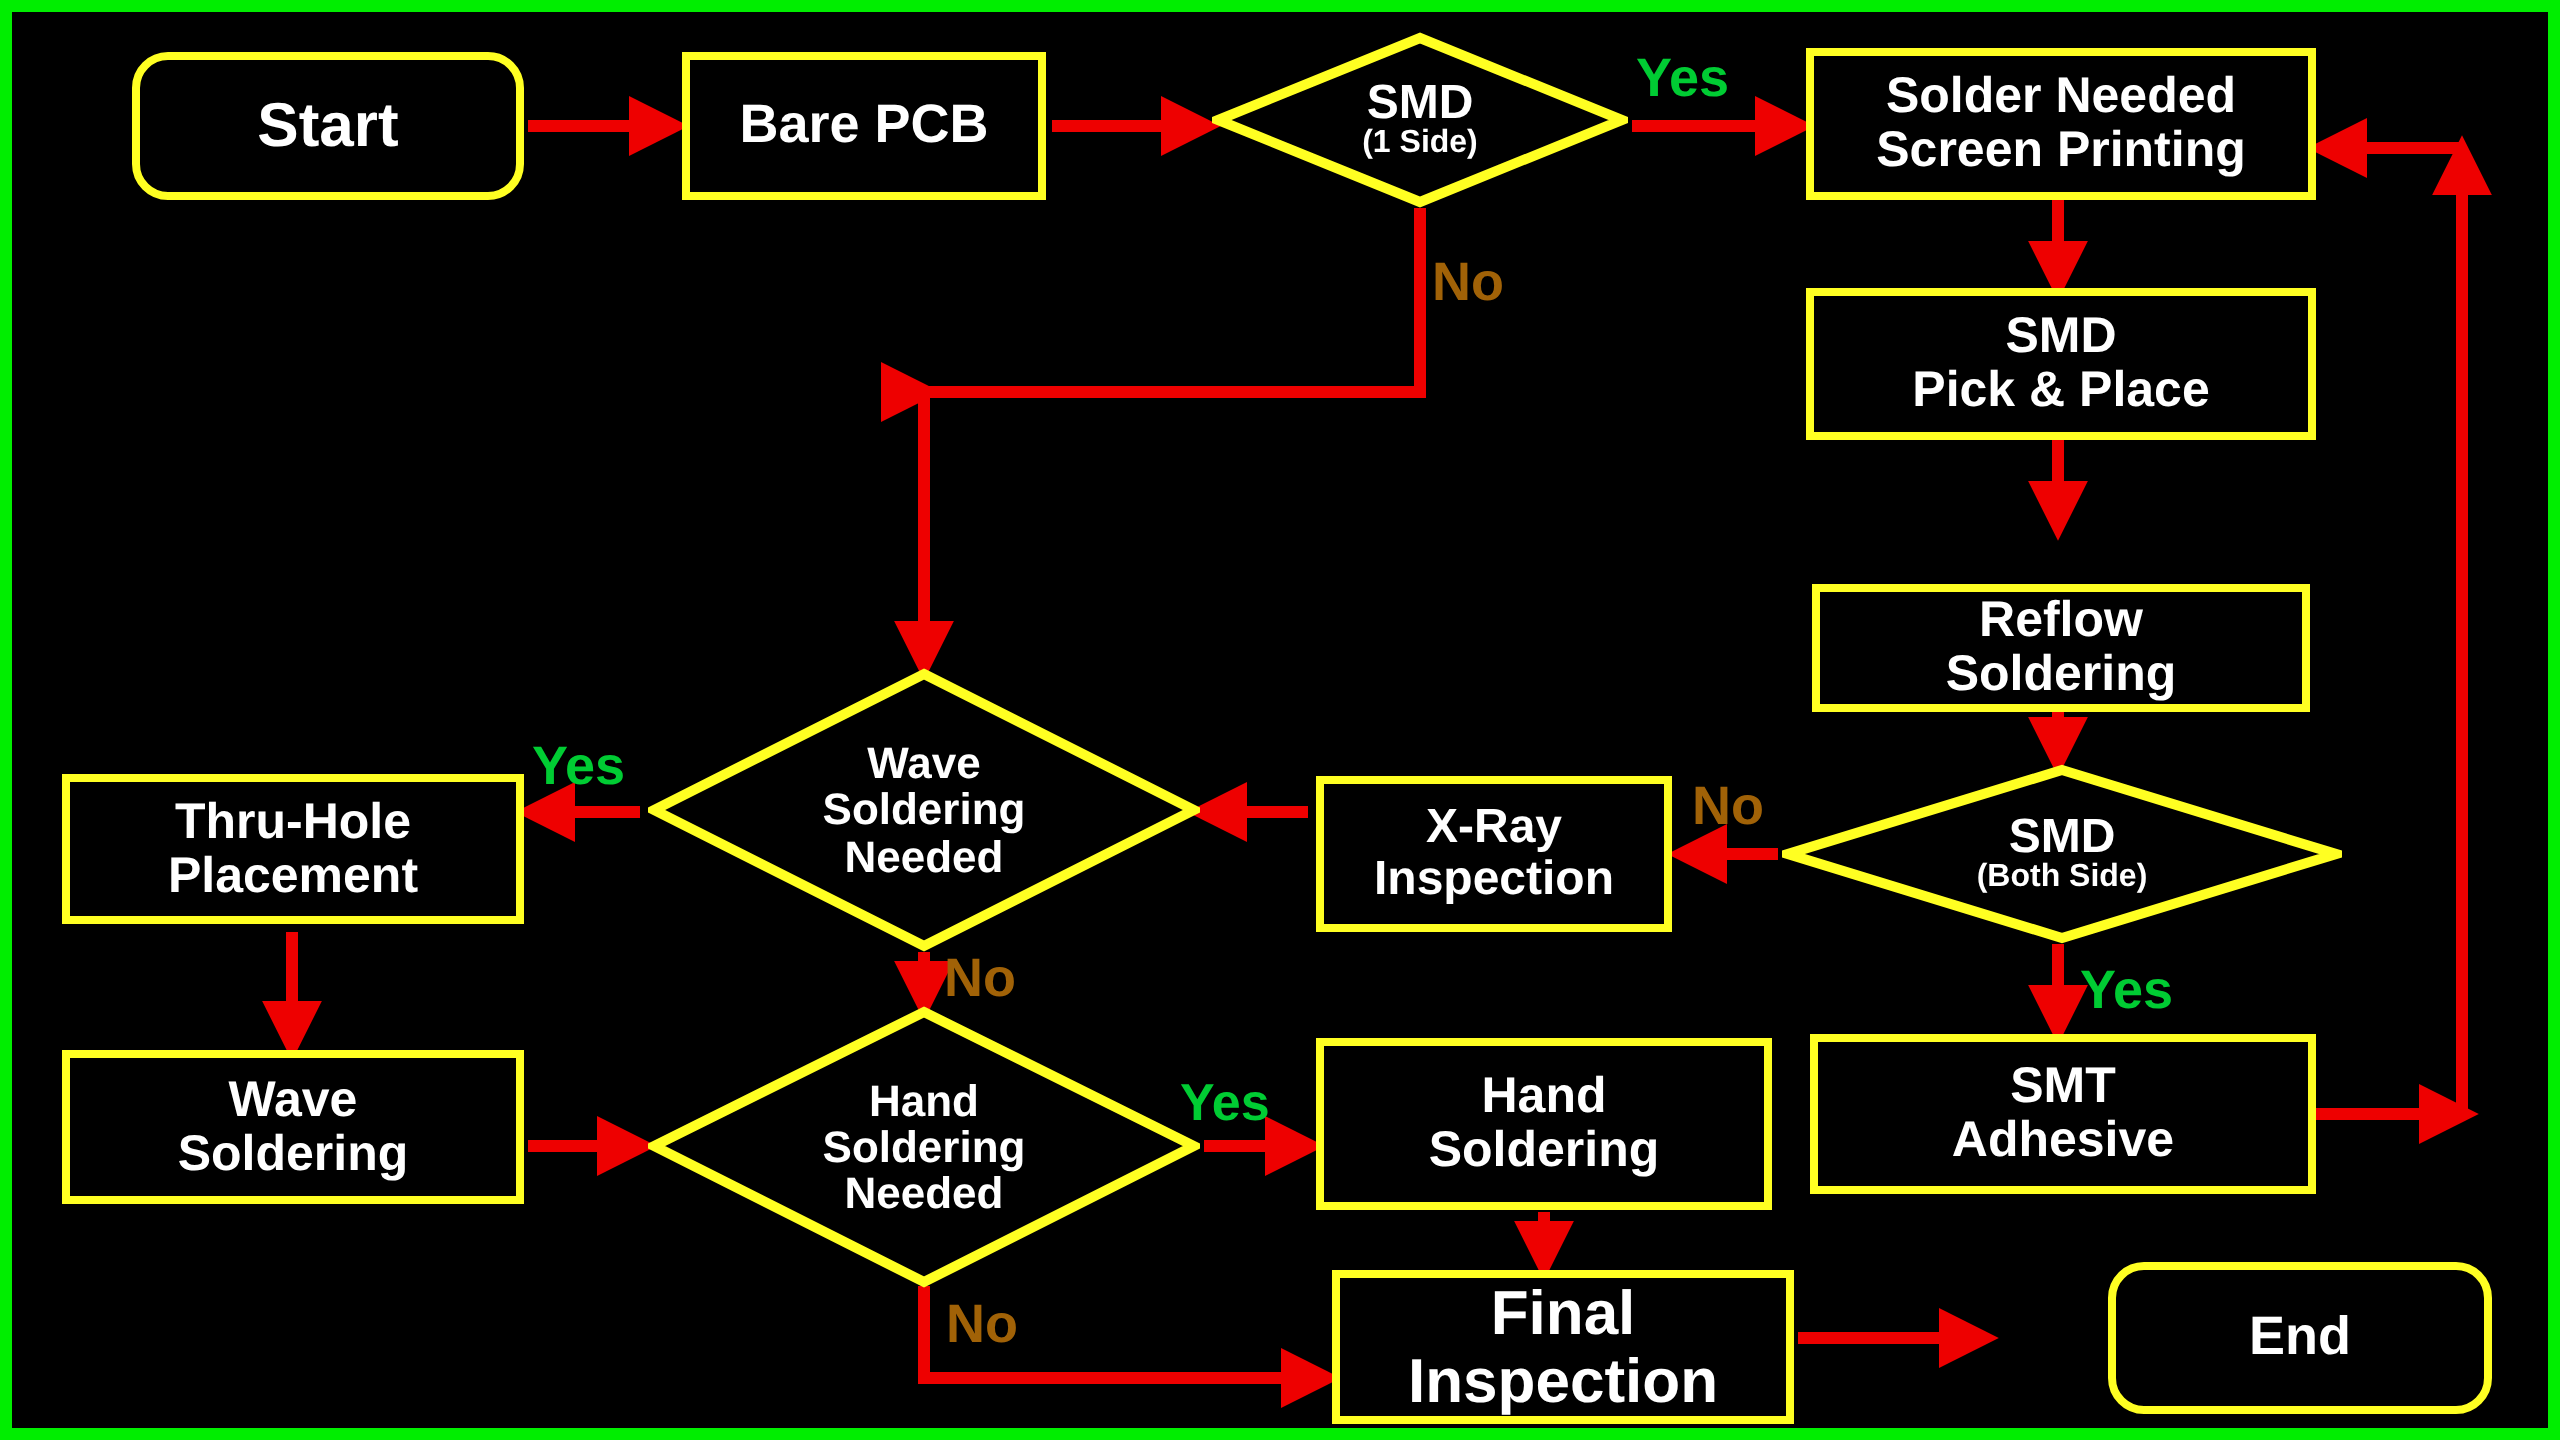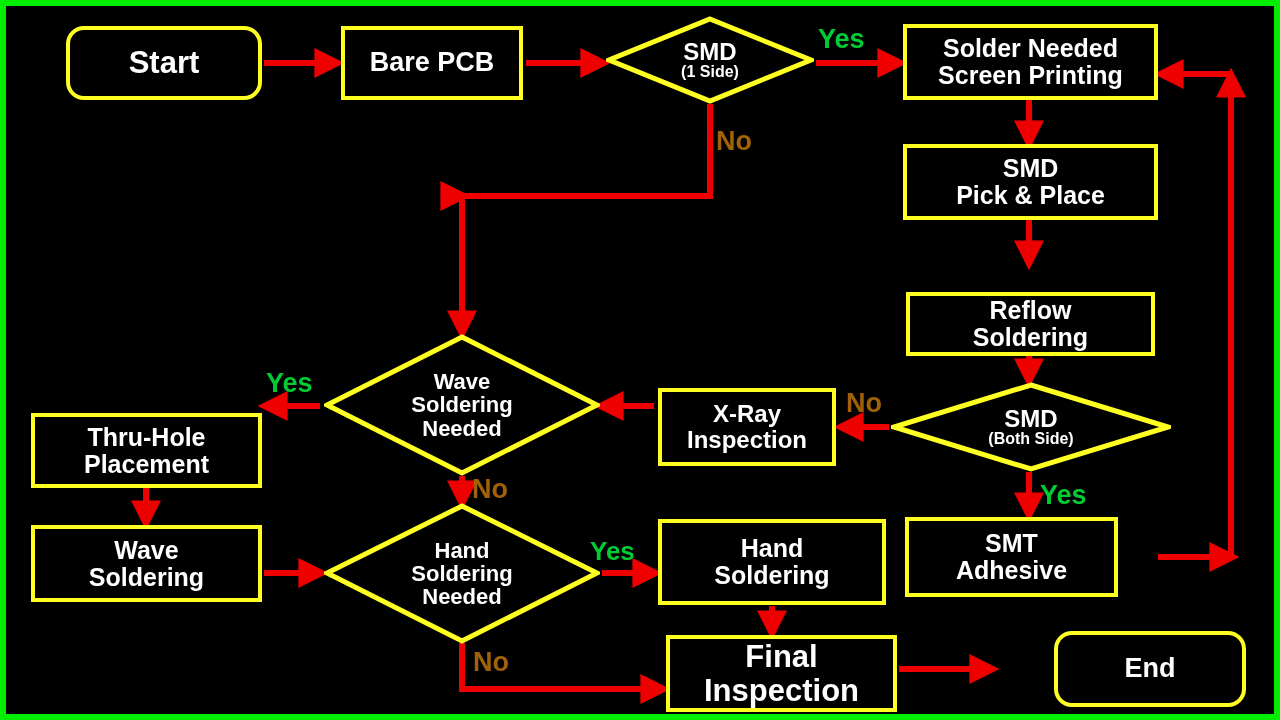--- a/index.html
+++ b/index.html
@@ -172,42 +172,42 @@
   <div class="diamond-wrap" style="left:885px; top:376px; width:280px; height:90px;">
     <svg viewBox="0 0 280 90" preserveAspectRatio="none">
       <polygon points="140,3 277,45 140,87 3,45" fill="#000000" stroke="#ffff22" stroke-width="5"></polygon>
     </svg>
     <div class="diamond-label" style="font-size:24px;">
       <span>SMD</span>
       <span class="sub">(Both Side)</span>
     </div>
   </div>
 
-  <div class="node box" style="left:899px; top:511px; width:213px; height:80px; font-size:25px; flex-direction:column;">
+  <div class="node box" style="left:899px; top:511px; width:253px; height:80px; font-size:25px; flex-direction:column;">
     <span>SMT</span>
     <span>Adhesive</span>
   </div>
 
   <div class="node box" style="left:652px; top:382px; width:178px; height:78px; font-size:24px; flex-direction:column;">
     <span>X-Ray</span>
     <span>Inspection</span>
   </div>
 
   <div class="diamond-wrap" style="left:318px; top:328px; width:276px; height:142px;">
     <svg viewBox="0 0 276 142" preserveAspectRatio="none">
       <polygon points="138,3 273,71 138,139 3,71" fill="#000000" stroke="#ffff22" stroke-width="5"></polygon>
     </svg>
     <div class="diamond-label" style="font-size:22px;">
       <span>Wave</span>
       <span>Soldering</span>
       <span>Needed</span>
     </div>
   </div>
 
-  <div class="node box" style="left:25px; top:407px; width:231px; height:75px; font-size:25px; flex-direction:column;">
+  <div class="node box" style="left:25px; top:381px; width:231px; height:75px; font-size:25px; flex-direction:column;">
     <span>Thru-Hole</span>
     <span>Placement</span>
   </div>
 
   <div class="node box" style="left:25px; top:519px; width:231px; height:77px; font-size:25px; flex-direction:column;">
     <span>Wave</span>
     <span>Soldering</span>
   </div>
 
   <div class="diamond-wrap" style="left:318px; top:497px; width:276px; height:141px;">

